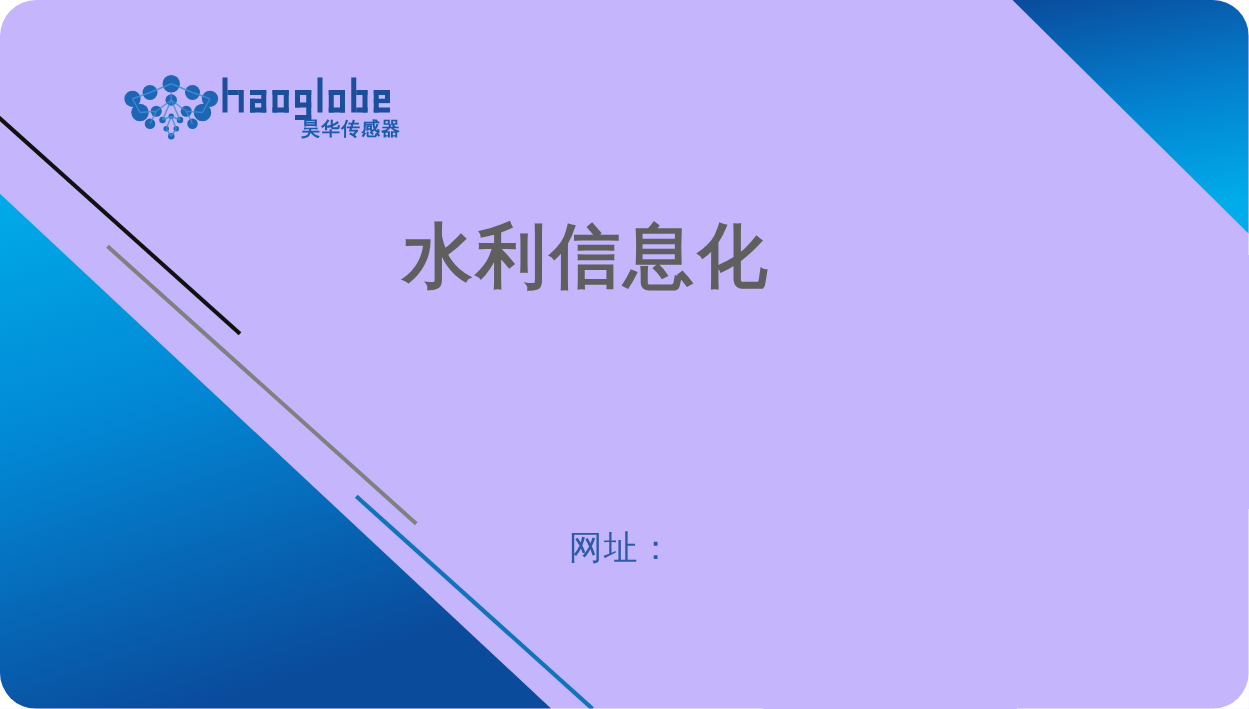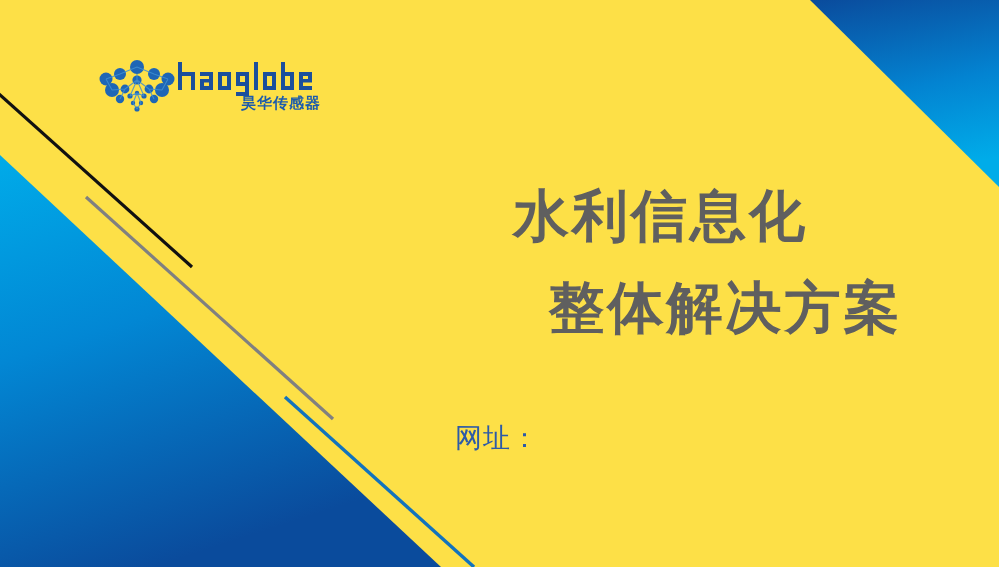--- a/index.html
+++ b/index.html
@@ -5,22 +5,23 @@
   html, body {
     margin: 0;
     padding: 0;
     background: #ffffff;
   }
   #slide {
     position: relative;
     width: 999px;
     height: 567px;
     overflow: hidden;
-    background: #fde047;
+    background: #c4b5fd;
     font-family: "Liberation Sans", sans-serif;
+    border-radius: 29px;
   }
 
   
   #bg-geometry {
     position: absolute;
     inset: 0;
     width: 999px;
     height: 567px;
   }
 
@@ -56,23 +57,22 @@
     font-weight: bold;
     letter-spacing: 1px;
     color: #1b5bad;
     white-space: nowrap;
   }
 
   
   #title-block {
     position: absolute;
     left: 0;
-    top: 170px;
+    top: 160px;
     width: 999px;
-    text-align: center;
   }
   .title-line {
     color: #5f5f5f;
     font-weight: bold;
     font-size: 56px;
     line-height: 92px;
     letter-spacing: 3px;
     white-space: nowrap;
     font-family: "DejaVu Sans", "Liberation Sans", sans-serif;
   }
@@ -205,20 +205,19 @@
         <rect x="123" y="21" width="13" height="3.5"></rect>
         <rect x="123" y="28" width="13" height="4"></rect>
       </g>
     </svg>
 
     <div id="logo-subtitle">昊华传感器</div>
   </div>
 
   <div id="title-block">
     <div class="title-line" id="title-line-1">水利信息化</div>
-    <div class="title-line" id="title-line-2">整体解决方案</div>
   </div>
 
   <div id="website-block">
     <span id="website-label">网址：</span>
   </div>
 
 </div>
 
 </body></html>

